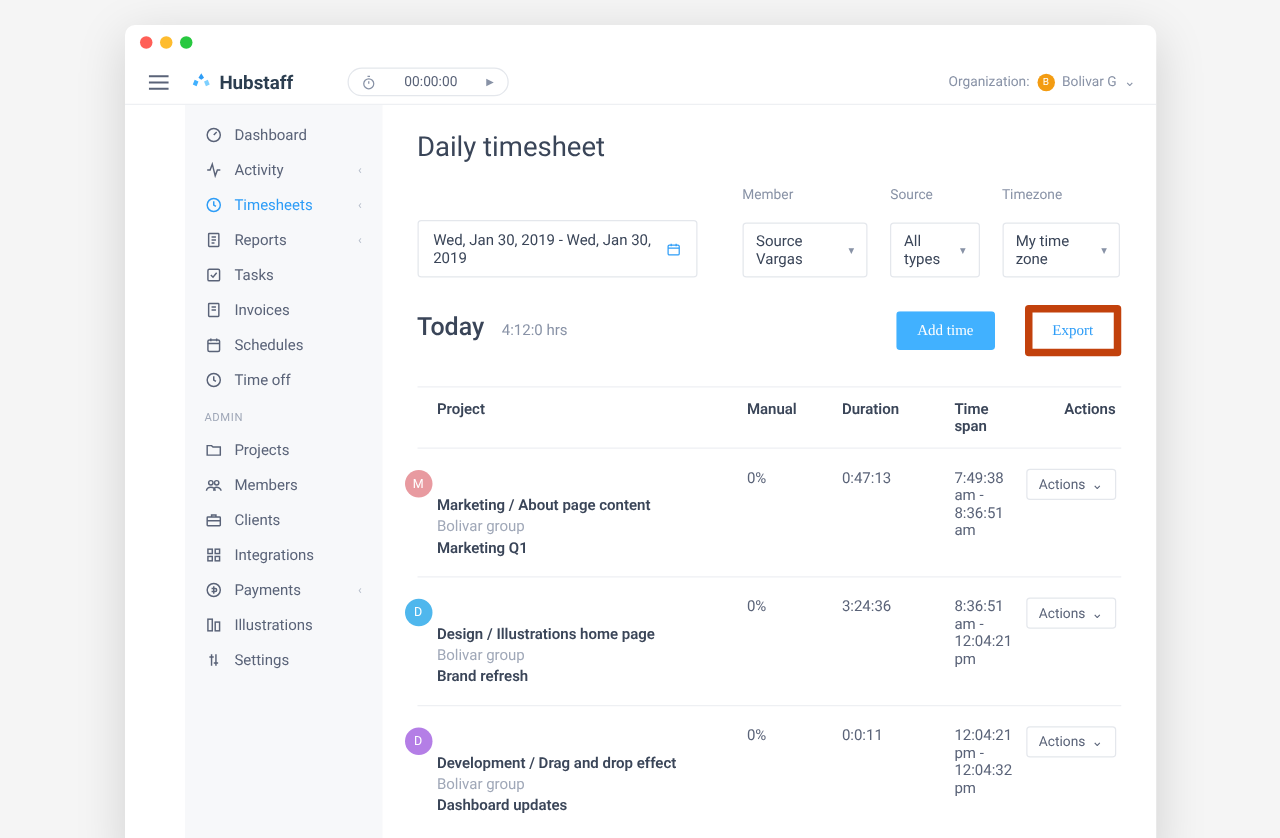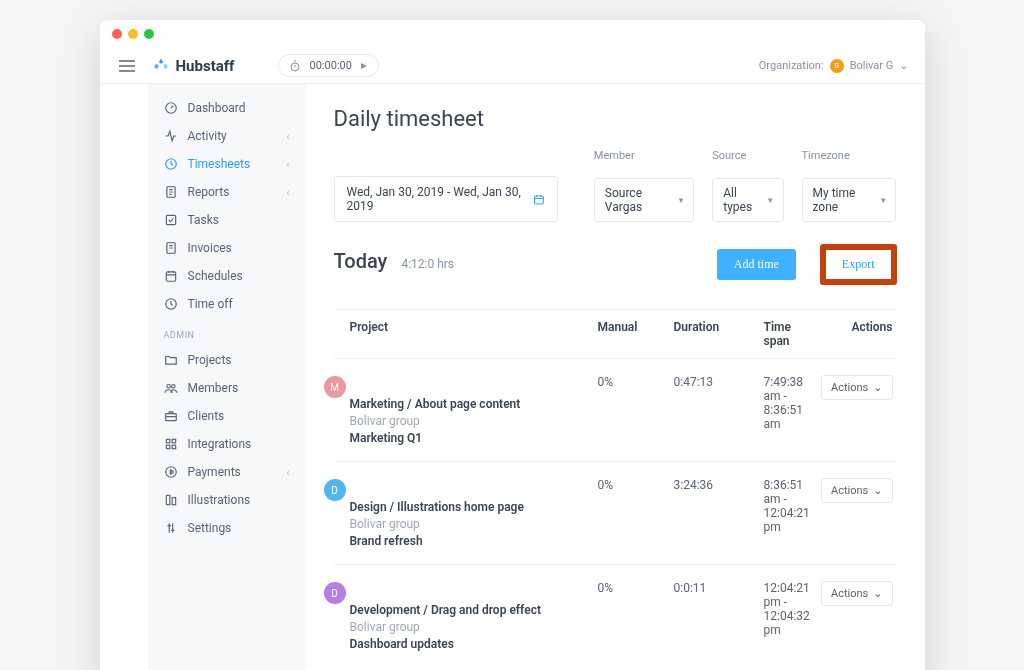--- a/index.html
+++ b/index.html
@@ -5,21 +5,21 @@
 * { margin: 0; padding: 0; box-sizing: border-box; font-family: -apple-system, BlinkMacSystemFont, "Segoe UI", Roboto, sans-serif; }
 body { background: #f5f5f5; padding: 20px 0 0 0; }
 .window { width: 825px; margin: 0 auto; background: #fff; border-radius: 8px; box-shadow: 0 10px 40px rgba(0,0,0,0.15); overflow: hidden; }
 .titlebar { height: 28px; display: flex; align-items: center; padding: 0 12px; gap: 6px; }
 .dot { width: 10px; height: 10px; border-radius: 50%; }
 .dot.red { background: #ff5f57; } .dot.yellow { background: #febc2e; } .dot.green { background: #28c840; }
 .topbar { display: flex; align-items: center; padding: 6px 16px; border-bottom: 1px solid #eef0f3; gap: 14px; }
 .menu-btn { width: 22px; height: 22px; display: flex; align-items: center; justify-content: center; cursor: pointer; color: #5a6378; }
 .brand { display: flex; align-items: center; gap: 6px; font-weight: 700; color: #2c3e50; font-size: 15px; }
 .brand-logo { width: 18px; height: 18px; }
-.timer-pill { display: flex; align-items: center; gap: 8px; border: 1px solid #e4e7ec; border-radius: 14px; padding: 4px 10px; font-size: 11px; color: #5a6378; margin-left: 30px; }
+.timer-pill { display: flex; align-items: center; gap: 22px; border: 1px solid #e4e7ec; border-radius: 14px; padding: 4px 10px; font-size: 11px; color: #5a6378; margin-left: 30px; }
 .topbar-right { margin-left: auto; display: flex; align-items: center; gap: 6px; font-size: 11px; color: #8892a6; }
 .avatar-sm { width: 14px; height: 14px; border-radius: 50%; background: #f39c12; color: #fff; font-size: 8px; display: flex; align-items: center; justify-content: center; }
 .body { display: flex; min-height: 560px; padding-left: 48px; }
 .sidebar { width: 158px; background: #f7f8fa; padding: 10px 0; }
 .nav-item { display: flex; align-items: center; padding: 7px 16px; font-size: 12px; color: #5a6378; cursor: pointer; gap: 10px; position: relative; }
 .nav-item.active { color: #2e9df7; }
 .nav-icon { width: 14px; height: 14px; flex-shrink: 0; }
 .nav-chevron { margin-left: auto; color: #b8bfcc; font-size: 10px; }
 .nav-section { padding: 12px 16px 6px; font-size: 9px; color: #a0a8b8; letter-spacing: 0.5px; }
 .main { flex: 1; padding: 22px 28px; }

